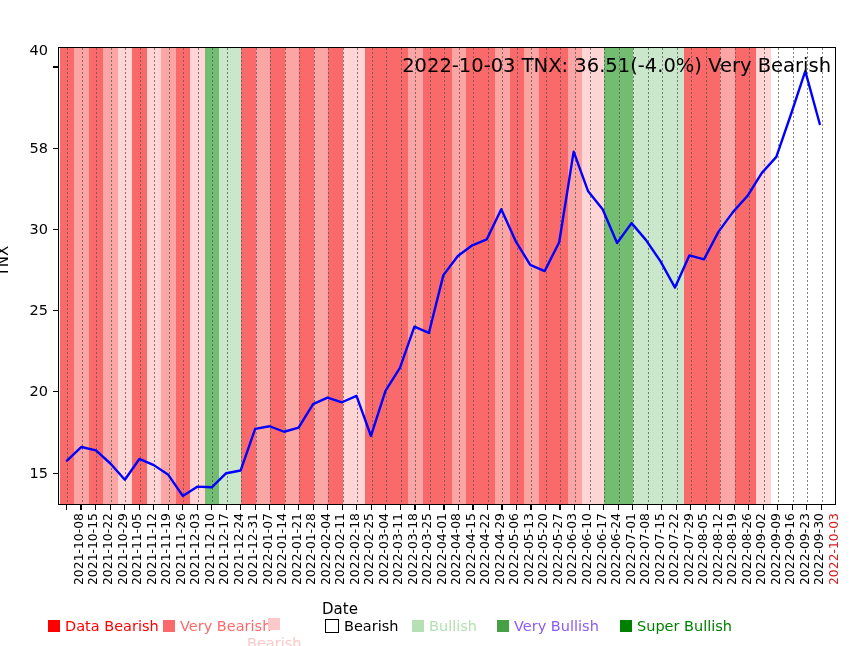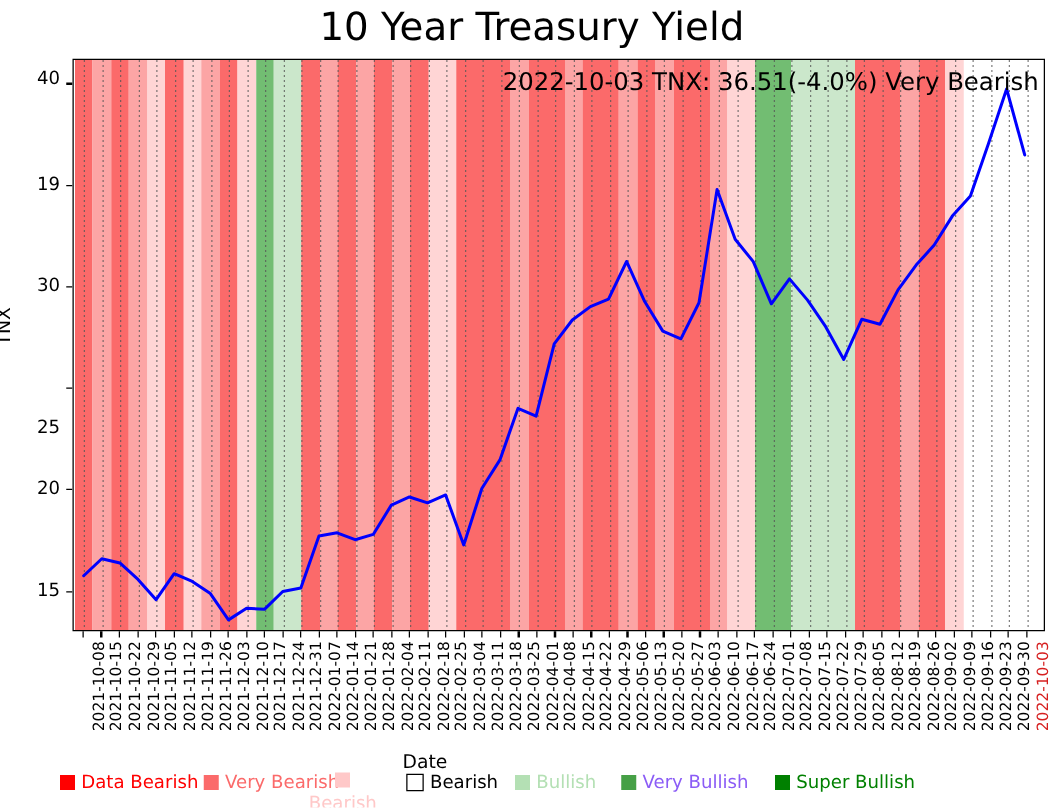--- a/index.html
+++ b/index.html
@@ -51,34 +51,33 @@
   #legend{position:absolute;left:0;top:618px;width:851px;height:22px;}
   .lg-item{position:absolute;top:0;display:flex;align-items:center;gap:5px;white-space:nowrap;}
   .sw{width:12px;height:12px;display:inline-block;}
   .lg-txt{font-size:14.5px;}
 </style>
 </head>
 <body>
 
 <div id="root">
 
-  <div id="chart-title">10 Year Treasury Yield</div>
 
   <div id="yaxis">
       <div class="ytl" style="top: 425.518px;">15</div>
       <div class="ytick" style="top: 425.518px;"></div>
       <div class="ytl" style="top: 344.312px;">20</div>
       <div class="ytick" style="top: 344.312px;"></div>
-      <div class="ytl" style="top: 263.106px; margin-top: 32px;">25</div>
+      <div class="ytl" style="top: 263.106px;">25</div>
       <div class="ytick" style="top: 263.106px;"></div>
       <div class="ytl" style="top: 181.901px;">30</div>
       <div class="ytick" style="top: 181.901px;"></div>
-      <div class="ytl" style="top: 100.695px;">19</div>
+      <div class="ytl" style="top: 100.695px;">58</div>
       <div class="ytick" style="top: 100.695px;"></div>
-      <div class="ytl" style="top: 16px;">40</div>
+      <div class="ytl" style="top: 3px;">40</div>
       <div class="ytick" style="top: 19.4894px;"></div>
     </div>
   <div id="ylabel">TNX</div>
 
   <div id="plot-area">
     <div id="bands">
         <div class="band" style="left: 0.725746px; width: 14.5149px; background: rgb(251, 106, 106);"></div>
         <div class="band" style="left: 15.2407px; width: 14.5149px; background: rgb(252, 165, 165);"></div>
         <div class="band" style="left: 29.7556px; width: 14.5149px; background: rgb(251, 106, 106);"></div>
         <div class="band" style="left: 44.2705px; width: 14.5149px; background: rgb(252, 165, 165);"></div>

